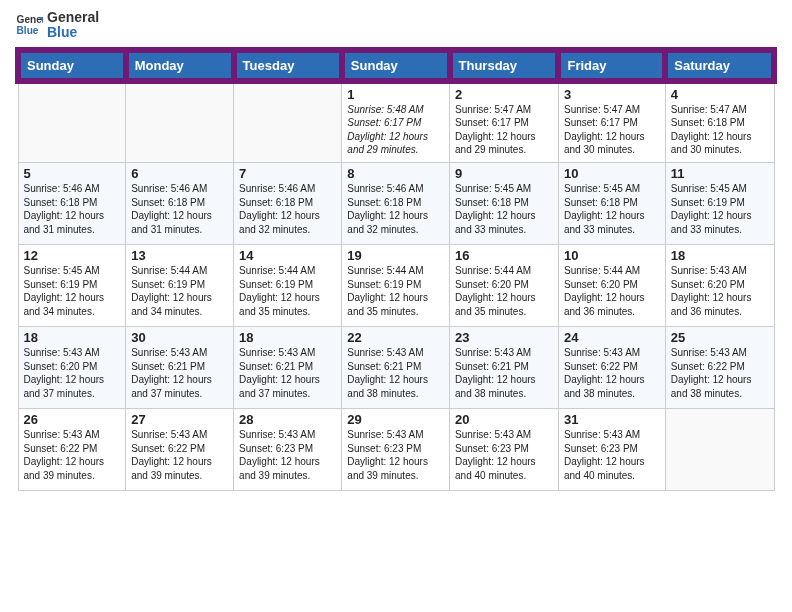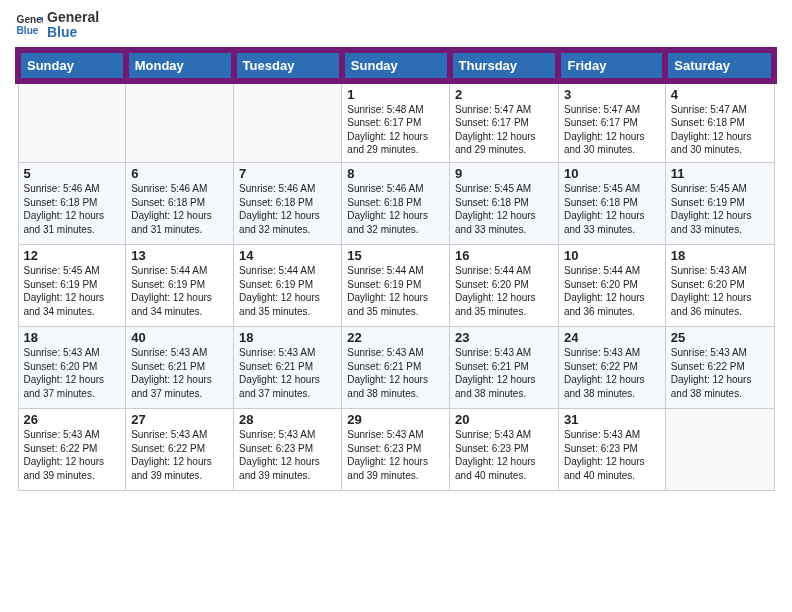--- a/index.html
+++ b/index.html
@@ -119,21 +119,21 @@
           <th>Saturday</th>
         </tr>
     </thead>
     <tbody id="calendar-body">
     <tr>
           <td class="empty-cell"></td>
           <td class="empty-cell"></td>
           <td class="empty-cell"></td>
           <td>
             <div class="day-number">1</div>
-            <div class="day-info" style="white-space: pre-line;">Sunrise: 5:48 AM
+            <div class="day-info" style="white-space: pre-line; font-style: italic;">Sunrise: 5:48 AM
 Sunset: 6:17 PM
 Daylight: 12 hours
 and 29 minutes.</div>
           </td>
           <td>
             <div class="day-number">2</div>
             <div class="day-info" style="white-space: pre-line;">Sunrise: 5:47 AM
 Sunset: 6:17 PM
 Daylight: 12 hours
 and 29 minutes.</div>
@@ -220,21 +220,21 @@
 and 34 minutes.</div>
           </td>
           <td>
             <div class="day-number">14</div>
             <div class="day-info" style="white-space: pre-line;">Sunrise: 5:44 AM
 Sunset: 6:19 PM
 Daylight: 12 hours
 and 35 minutes.</div>
           </td>
           <td>
-            <div class="day-number">15</div>
+            <div class="day-number">19</div>
             <div class="day-info" style="white-space: pre-line;">Sunrise: 5:44 AM
 Sunset: 6:19 PM
 Daylight: 12 hours
 and 35 minutes.</div>
           </td>
           <td>
             <div class="day-number">16</div>
             <div class="day-info" style="white-space: pre-line;">Sunrise: 5:44 AM
 Sunset: 6:20 PM
 Daylight: 12 hours
@@ -257,21 +257,21 @@
         </tr>
         <tr>
           <td>
             <div class="day-number">18</div>
             <div class="day-info" style="white-space: pre-line;">Sunrise: 5:43 AM
 Sunset: 6:20 PM
 Daylight: 12 hours
 and 37 minutes.</div>
           </td>
           <td>
-            <div class="day-number">40</div>
+            <div class="day-number">30</div>
             <div class="day-info" style="white-space: pre-line;">Sunrise: 5:43 AM
 Sunset: 6:21 PM
 Daylight: 12 hours
 and 37 minutes.</div>
           </td>
           <td>
             <div class="day-number">18</div>
             <div class="day-info" style="white-space: pre-line;">Sunrise: 5:43 AM
 Sunset: 6:21 PM
 Daylight: 12 hours

